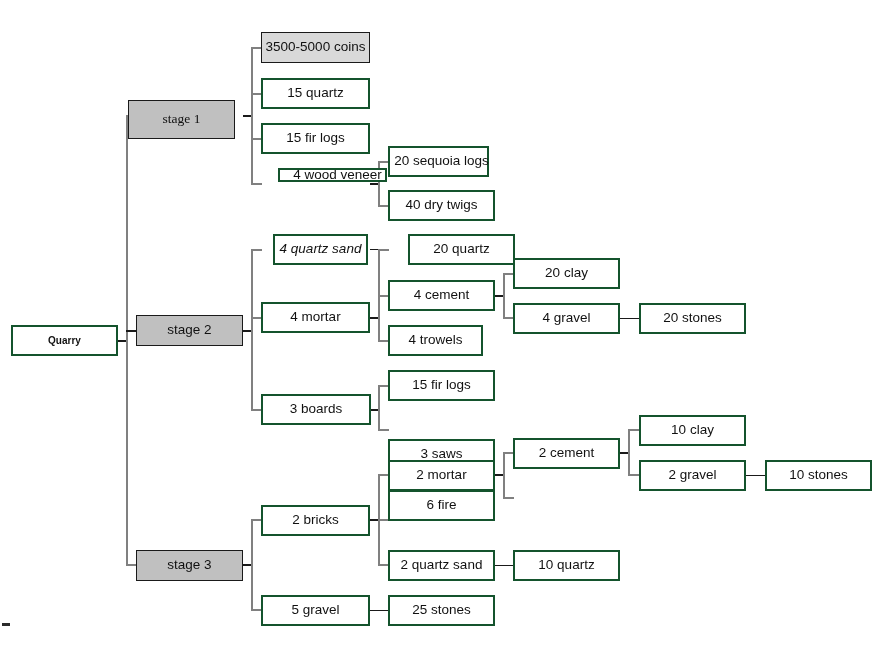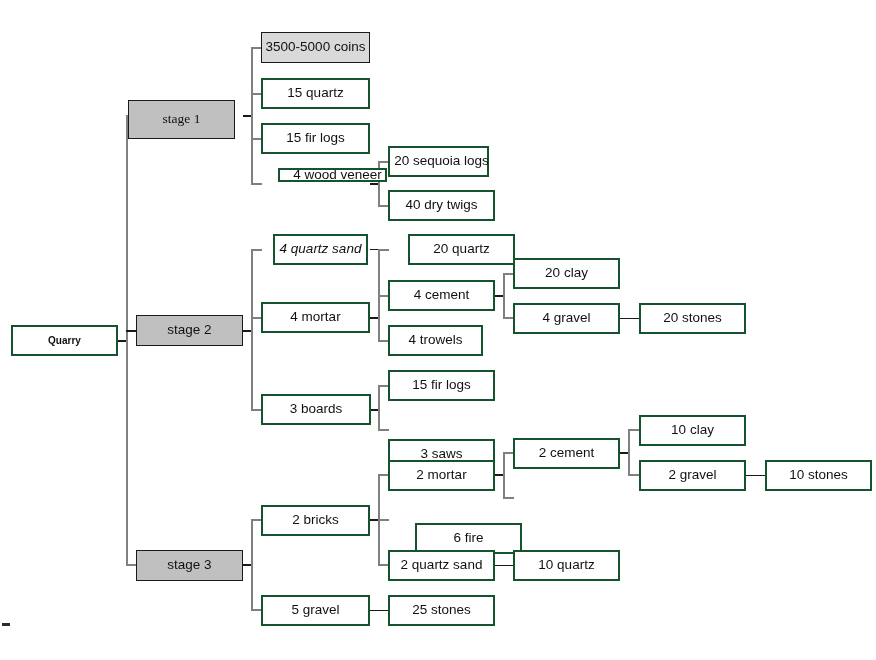--- a/index.html
+++ b/index.html
@@ -131,21 +131,21 @@
     <div class="node " style="left: 388px; top: 280px; width: 107px; height: 31px;">4 cement</div>
     <div class="node " style="left: 388px; top: 325px; width: 95px; height: 31px;">4 trowels</div>
     <div class="node " style="left: 513px; top: 258px; width: 107px; height: 31px;">20 clay</div>
     <div class="node " style="left: 513px; top: 303px; width: 107px; height: 31px;">4 gravel</div>
     <div class="node " style="left: 639px; top: 303px; width: 107px; height: 31px;">20 stones</div>
     <div class="node " style="left: 388px; top: 370px; width: 107px; height: 31px;">15 fir logs</div>
     <div class="node " style="left: 388px; top: 415px; width: 107px; height: 31px; margin-top: 24px;">3 saws</div>
     <div class="node " style="left: 261px; top: 505px; width: 109px; height: 31px;">2 bricks</div>
     <div class="node " style="left: 261px; top: 595px; width: 109px; height: 31px;">5 gravel</div>
     <div class="node " style="left: 388px; top: 460px; width: 107px; height: 31px;">2 mortar</div>
-    <div class="node " style="left: 388px; top: 523px; width: 107px; height: 31px; margin-left: 27px;">6 fire</div>
+    <div class="node " style="left: 388px; top: 490px; width: 107px; height: 31px;">6 fire</div>
     <div class="node " style="left: 388px; top: 550px; width: 107px; height: 31px;">2 quartz sand</div>
     <div class="node " style="left: 388px; top: 595px; width: 107px; height: 31px;">25 stones</div>
     <div class="node " style="left: 513px; top: 438px; width: 107px; height: 31px;">2 cement</div>
     <div class="node " style="left: 513px; top: 550px; width: 107px; height: 31px;">10 quartz</div>
     <div class="node " style="left: 639px; top: 415px; width: 107px; height: 31px;">10 clay</div>
     <div class="node " style="left: 639px; top: 460px; width: 107px; height: 31px;">2 gravel</div>
     <div class="node " style="left: 765px; top: 460px; width: 107px; height: 31px;">10 stones</div>
     <div class="artifact" style="left: 2px; top: 623px; width: 8px; height: 3px;"></div>
   </div>
 

